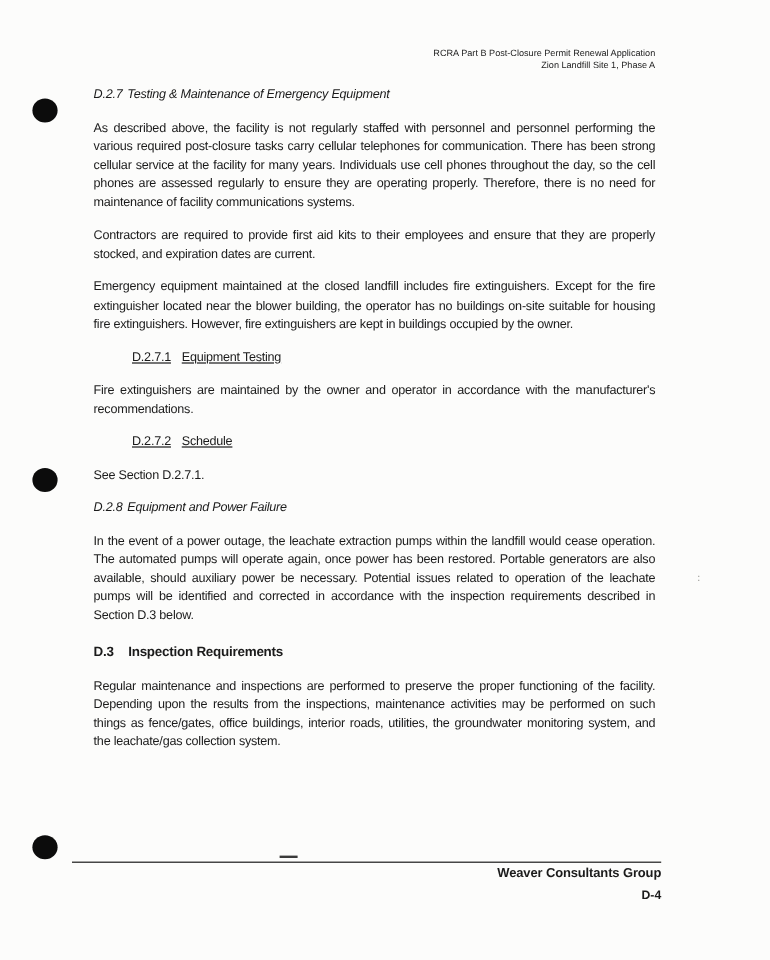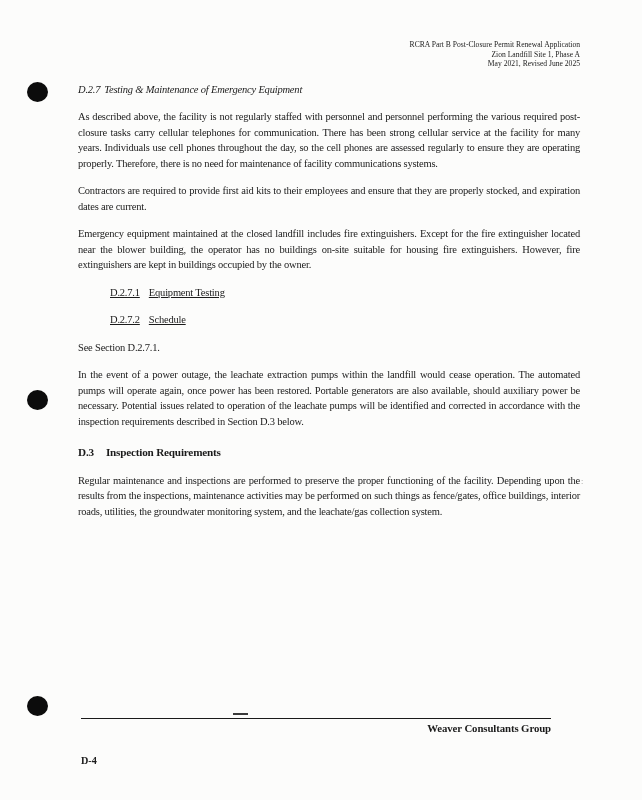--- a/index.html
+++ b/index.html
@@ -8,23 +8,22 @@
     background: #f2f2f0;
     font-family: "Liberation Sans", sans-serif;
     color: #1b1b1b;
     -webkit-font-smoothing: antialiased;
   }
   .page {
     position: relative;
     width: 642px;
     height: 800px;
     background: #fcfcfb;
-    padding: 40px 62px 0 78px;
+    padding: 40px 96px 0 78px;
     overflow: hidden;
-    font-family: Liberation Serif, serif;
   }
   
   .hole {
     position: absolute;
     left: 27px;
     width: 21px;
     height: 20px;
     border-radius: 50%;
     background: #0c0c0c;
   }
@@ -71,74 +70,77 @@
     position: absolute;
     left: 581px; top: 477px;
     width: 22px; height: 3px;
     color: #9a9a96;
     font-size: 9px; line-height: 3px;
     letter-spacing: 10px;
   }
 
   .doc-footer {
     position: absolute;
-    left: 81px;
+    left: 60px;
     right: 91px;
     top: 718px;
   }
   .footer-rule {
     border-top: 1.6px solid #1a1a1a;
     margin-bottom: 3px;
   }
   .footer-company {
     text-align: right;
     font-weight: bold;
     font-size: 10.8px;
     letter-spacing: -0.1px;
   }
   .footer-page {
-    text-align: left;
+    text-align: right;
     font-weight: bold;
     font-size: 10.2px;
-    margin-top: 21px;
+    margin-top: 7px;
   }
 </style>
 </head>
 <body>
 
 <div class="page">
 
   <div class="hole h1"></div>
   <div class="hole h2"></div>
   <div class="hole h3"></div>
 
   <header class="doc-header">
     <div>RCRA Part B Post-Closure Permit Renewal Application</div>
     <div>Zion Landfill Site 1, Phase A</div>
-    <div>May 2021, Revised June 2025</div>
   </header>
 
   <main class="doc-body">
 
     <h2 class="h italic">
       <span class="h-num">D.2.7</span><span class="h-title">Testing &amp; Maintenance of Emergency Equipment</span>
     </h2>
     <p>As described above, the facility is not regularly staffed with personnel and personnel performing the various required post-closure tasks carry cellular telephones for communication.  There has been strong cellular service at the facility for many years.  Individuals use cell phones throughout the day, so the cell phones are assessed regularly to ensure they are operating properly. Therefore, there is no need for maintenance of facility communications systems.</p>
     <p>Contractors are required to provide first aid kits to their employees and ensure that they are properly stocked, and expiration dates are current.</p>
     <p>Emergency equipment maintained at the closed landfill includes fire extinguishers.  Except for the fire extinguisher located near the blower building, the operator has no buildings on-site suitable for housing fire extinguishers.  However, fire extinguishers are kept in buildings occupied by the owner.</p>
 
     <h3 class="h underline">
       <span class="h-num">D.2.7.1</span><span class="h-title">Equipment Testing</span>
     </h3>
+    <p>Fire extinguishers are maintained by the owner and operator in accordance with the manufacturer's recommendations.</p>
 
     <h3 class="h underline">
       <span class="h-num">D.2.7.2</span><span class="h-title">Schedule</span>
     </h3>
     <p>See Section D.2.7.1.</p>
 
+    <h2 class="h italic">
+      <span class="h-num">D.2.8</span><span class="h-title">Equipment and Power Failure</span>
+    </h2>
     <p>In the event of a power outage, the leachate extraction pumps within the landfill would cease operation.  The automated pumps will operate again, once power has been restored.  Portable generators are also available, should auxiliary power be necessary.  Potential issues related to operation of the leachate pumps will be identified and corrected in accordance with the inspection requirements described in Section D.3 below.</p>
 
     <h2 class="h bold">
       <span class="h-num">D.3</span><span class="h-title">Inspection Requirements</span>
     </h2>
     <p>Regular maintenance and inspections are performed to preserve the proper functioning of the facility.  Depending upon the results from the inspections, maintenance activities may be performed on such things as fence/gates, office buildings, interior roads, utilities, the groundwater monitoring system, and the leachate/gas collection system.</p>
 
   </main>
 
   <div class="artifact-dash"></div>

